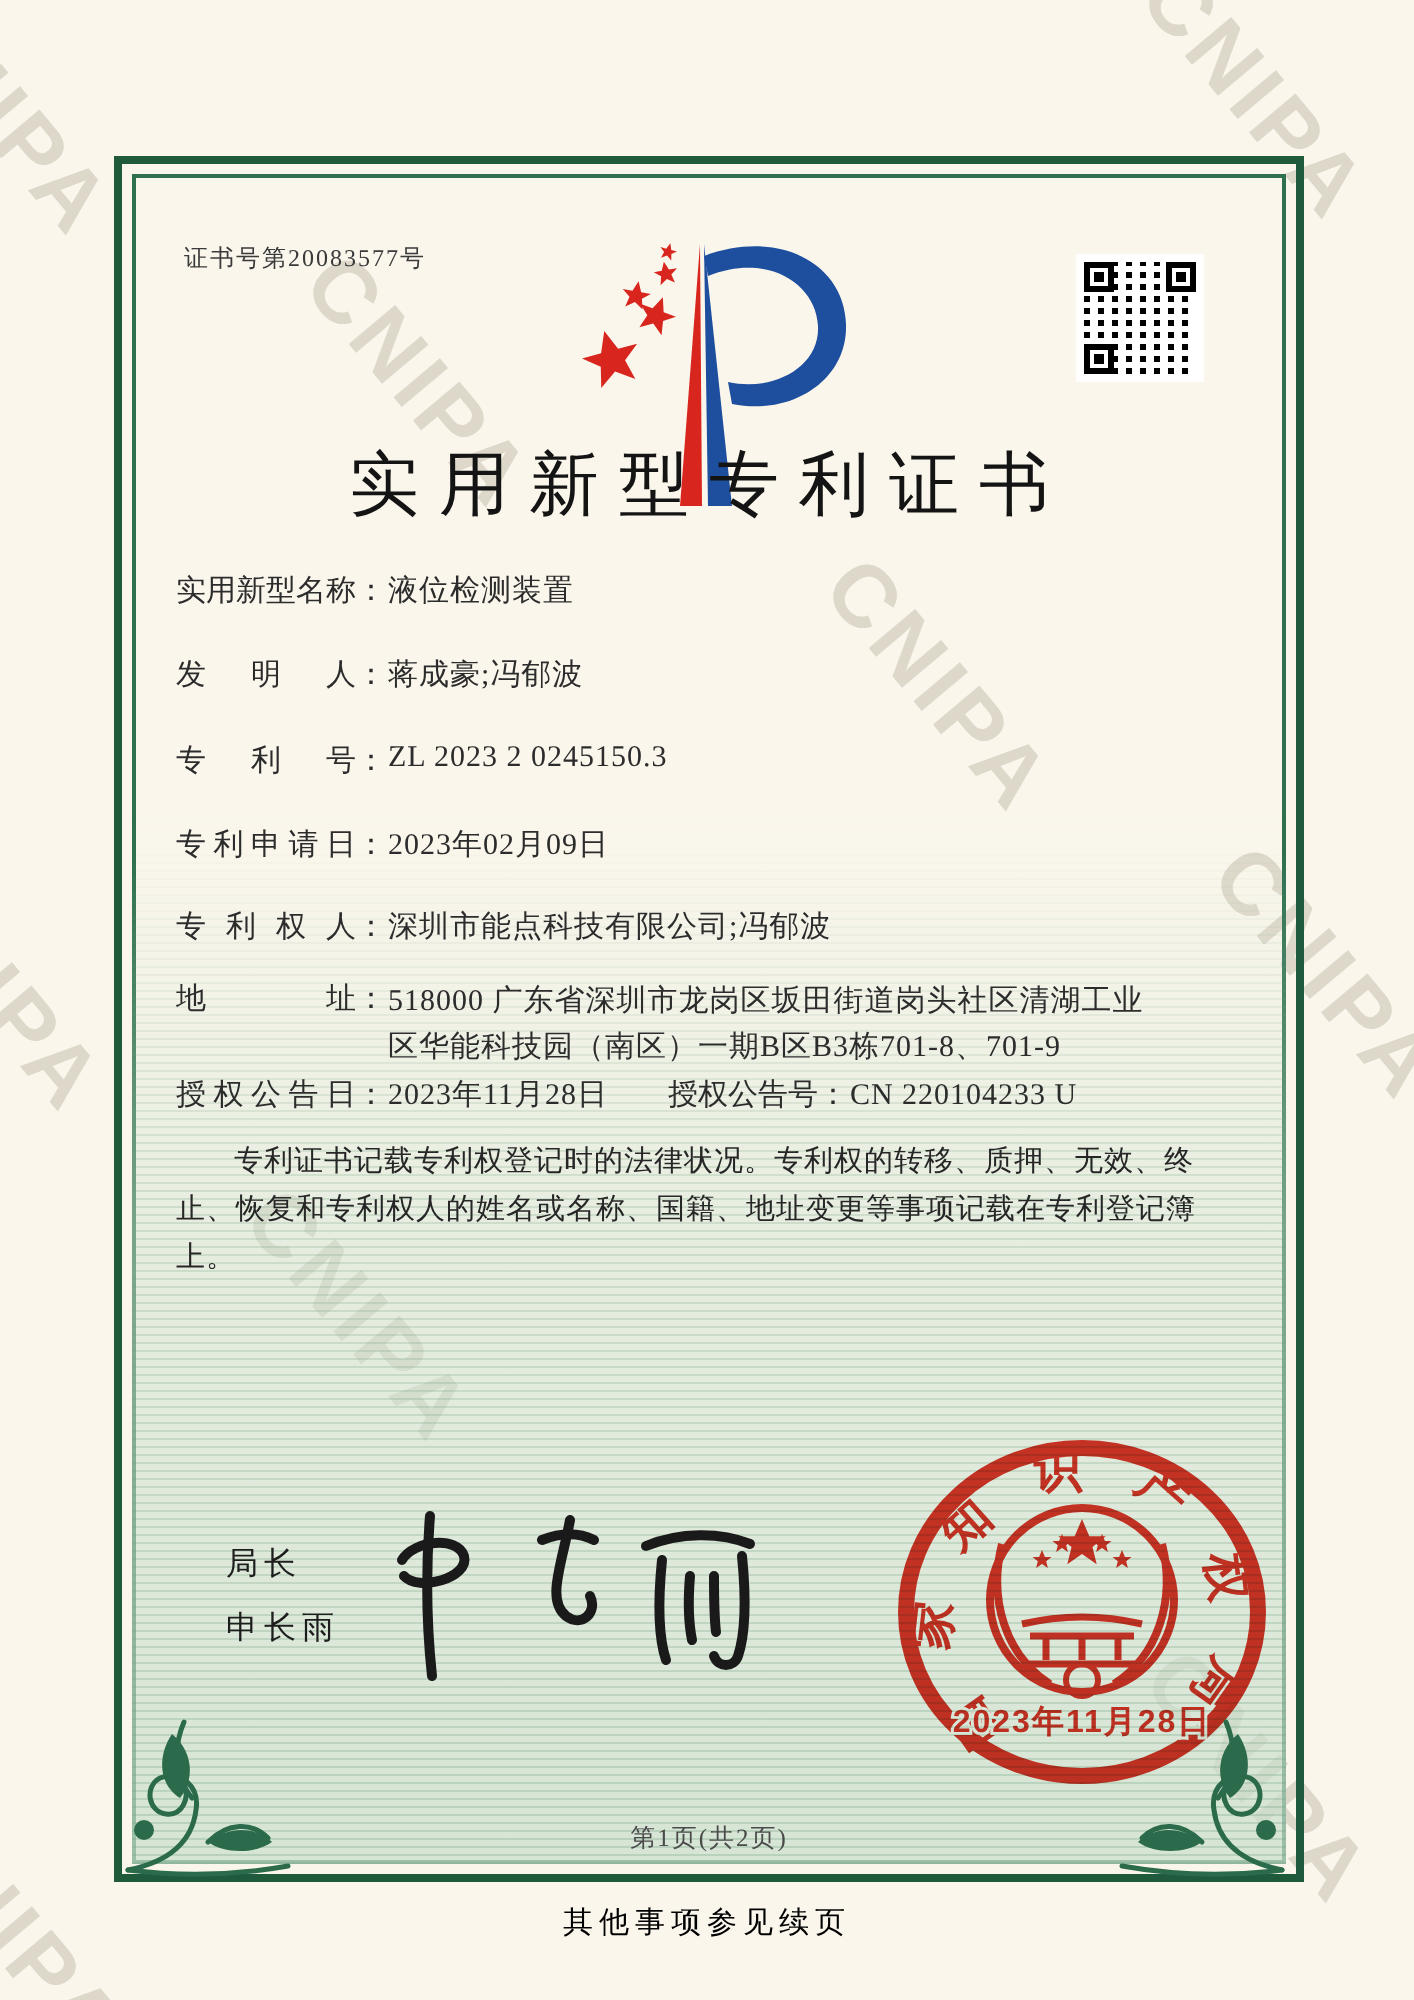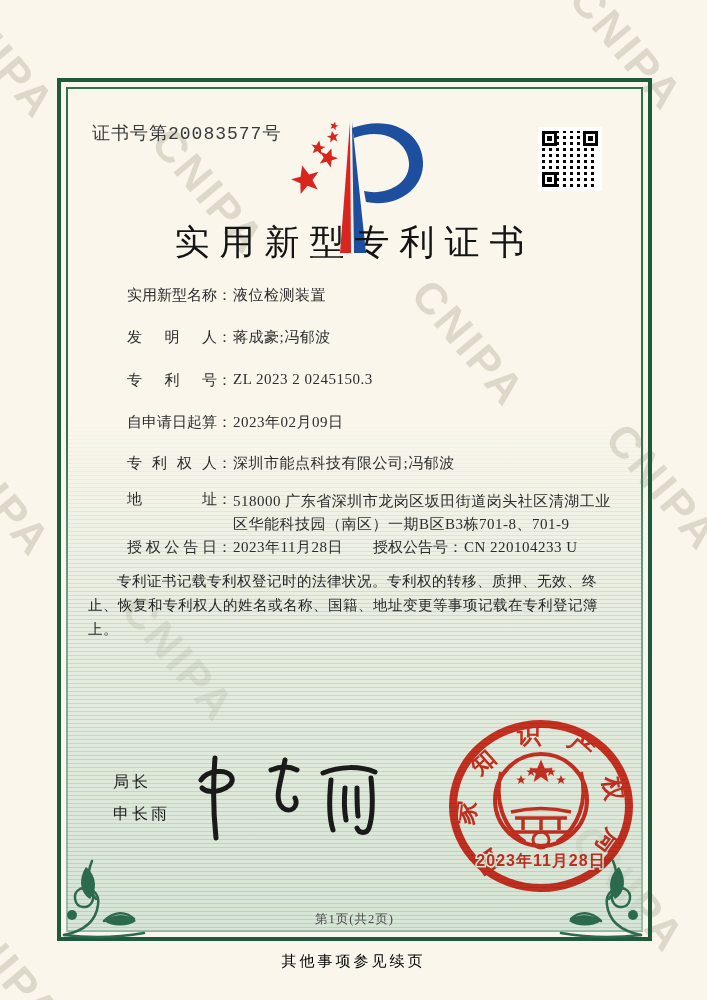--- a/index.html
+++ b/index.html
@@ -26,41 +26,41 @@
     position:absolute; left:66px; top:88px; width:577px; height:844px;
     background:linear-gradient(to bottom, rgba(214,231,215,0) 0%, rgba(214,231,215,0) 40%,
       rgba(208,227,210,0.45) 62%, rgba(200,222,204,0.72) 100%);
   }
   .tint::after {
     content:""; position:absolute; inset:0;
     background:repeating-linear-gradient(0deg, rgba(110,160,125,0.28) 0 1px, transparent 1px 4px);
     -webkit-mask-image:linear-gradient(to bottom, transparent 0 38%, rgba(0,0,0,.75) 60%, #000 100%);
     mask-image:linear-gradient(to bottom, transparent 0 38%, rgba(0,0,0,.75) 60%, #000 100%);
   }
-  .cert-no { position:absolute; left:92px; top:121px; font-size:18px; letter-spacing:1px; color:#3a3a3a;font-family:Liberation Mono, monospace; }
+  .cert-no { position:absolute; left:92px; top:121px; font-size:12px; letter-spacing:1px; color:#3a3a3a; }
   .logo { position:absolute; left:282px; top:114px; width:148px; height:142px; }
   
   .qr { position:absolute; left:538px; top:127px; width:64px; height:64px; background:#fff; padding:4px; }
   .qr-noise {
     width:100%; height:100%;
     background-image:repeating-linear-gradient(0deg,#000 0 3px,#fff 3px 6px),
                      repeating-linear-gradient(90deg,#000 0 3px,#fff 3px 7px);
     background-blend-mode:lighten; position:relative;
   }
   .finder { position:absolute; width:15px; height:15px; border:3px solid #000; background:#fff; }
   .finder::before { content:""; position:absolute; inset:2px; background:#000; }
   .f-tl { left:0; top:0; } .f-tr { right:0; top:0; } .f-bl { left:0; bottom:0; }
   .title {
     position:absolute; left:57px; top:219px; width:595px; text-align:center;
     font-size:35px; font-weight:400; letter-spacing:10px; color:#141414;
     font-family:"DejaVu Serif","Liberation Serif",serif;
   }
   
   .frow { position:absolute; left:88px; font-size:15px; color:#2c2c2c; white-space:nowrap; }
-  .flabel { display:inline-block; width:90px; text-align:justify; text-align-last:justify; vertical-align:top;margin-left:39px; }
+  .flabel { display:inline-block; width:90px; text-align:justify; text-align-last:justify; vertical-align:top; }
   .fcolon { display:inline-block; width:16px; vertical-align:top; }
   .fvalue { letter-spacing:0.5px; }
   .addr .fvalue { display:inline-block; width:392px; white-space:normal; line-height:23px; vertical-align:top; }
   .grant-gap { margin-left:30px; }
   
   .paras { position:absolute; left:88px; top:569px; width:534px; font-size:14.5px; line-height:24px; color:#262626; }
   .paras p { text-indent:2em; margin-bottom:7px; letter-spacing:0.5px; }
   
   .signoff { position:absolute; left:96px; top:772px; font-family:"Liberation Sans",sans-serif; font-size:16px; color:#1d1d1d; letter-spacing:3px;margin-left:17px; }
   .signoff div { margin-bottom:11px; }
@@ -125,21 +125,21 @@
   <div class="frow" style="top:286px;">
     <span class="flabel">实用新型名称</span><span class="fcolon">：</span><span class="fvalue">液位检测装置</span>
   </div>
   <div class="frow" style="top:328px;">
     <span class="flabel">发明人</span><span class="fcolon">：</span><span class="fvalue">蒋成豪;冯郁波</span>
   </div>
   <div class="frow" style="top:371px;">
     <span class="flabel">专利号</span><span class="fcolon">：</span><span class="fvalue">ZL 2023 2 0245150.3</span>
   </div>
   <div class="frow" style="top:413px;">
-    <span class="flabel">自申请日起算</span><span class="fcolon">：</span><span class="fvalue">2023年02月09日</span>
+    <span class="flabel">专利申请日</span><span class="fcolon">：</span><span class="fvalue">2023年02月09日</span>
   </div>
   <div class="frow" style="top:454px;">
     <span class="flabel">专利权人</span><span class="fcolon">：</span><span class="fvalue">深圳市能点科技有限公司;冯郁波</span>
   </div>
   <div class="frow addr" style="top:490px;">
     <span class="flabel">地址</span><span class="fcolon">：</span><span class="fvalue">518000 广东省深圳市龙岗区坂田街道岗头社区清湖工业区华能科技园（南区）一期B区B3栋701-8、701-9</span>
   </div>
   <div class="frow" style="top:538px;">
     <span class="flabel">授权公告日</span><span class="fcolon">：</span><span class="fvalue">2023年11月28日</span><span class="grant-gap">授权公告号</span><span class="fcolon">：</span><span class="fvalue">CN 220104233 U</span>
   </div>

